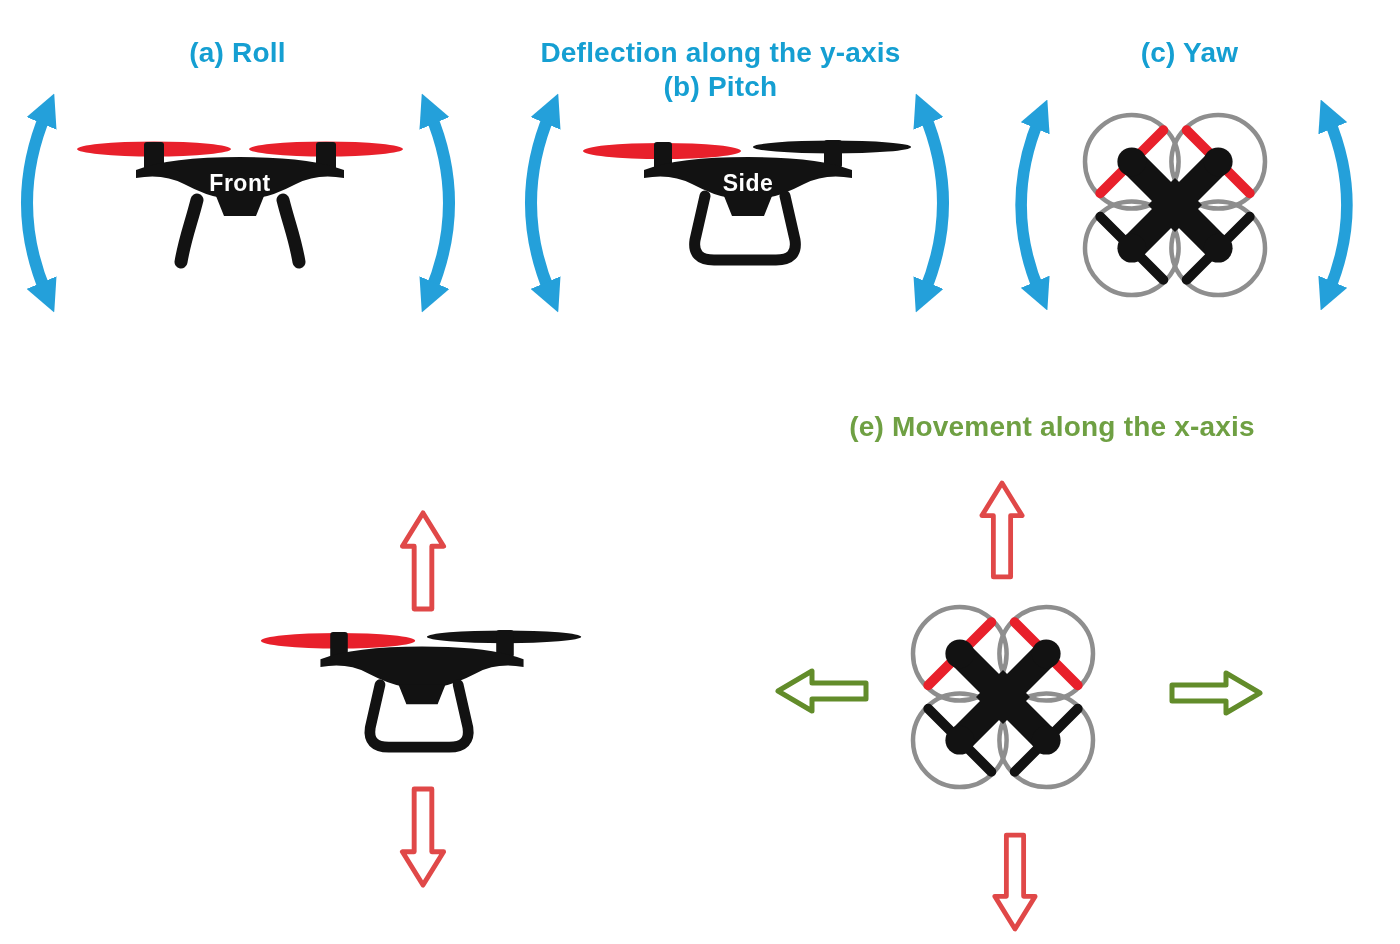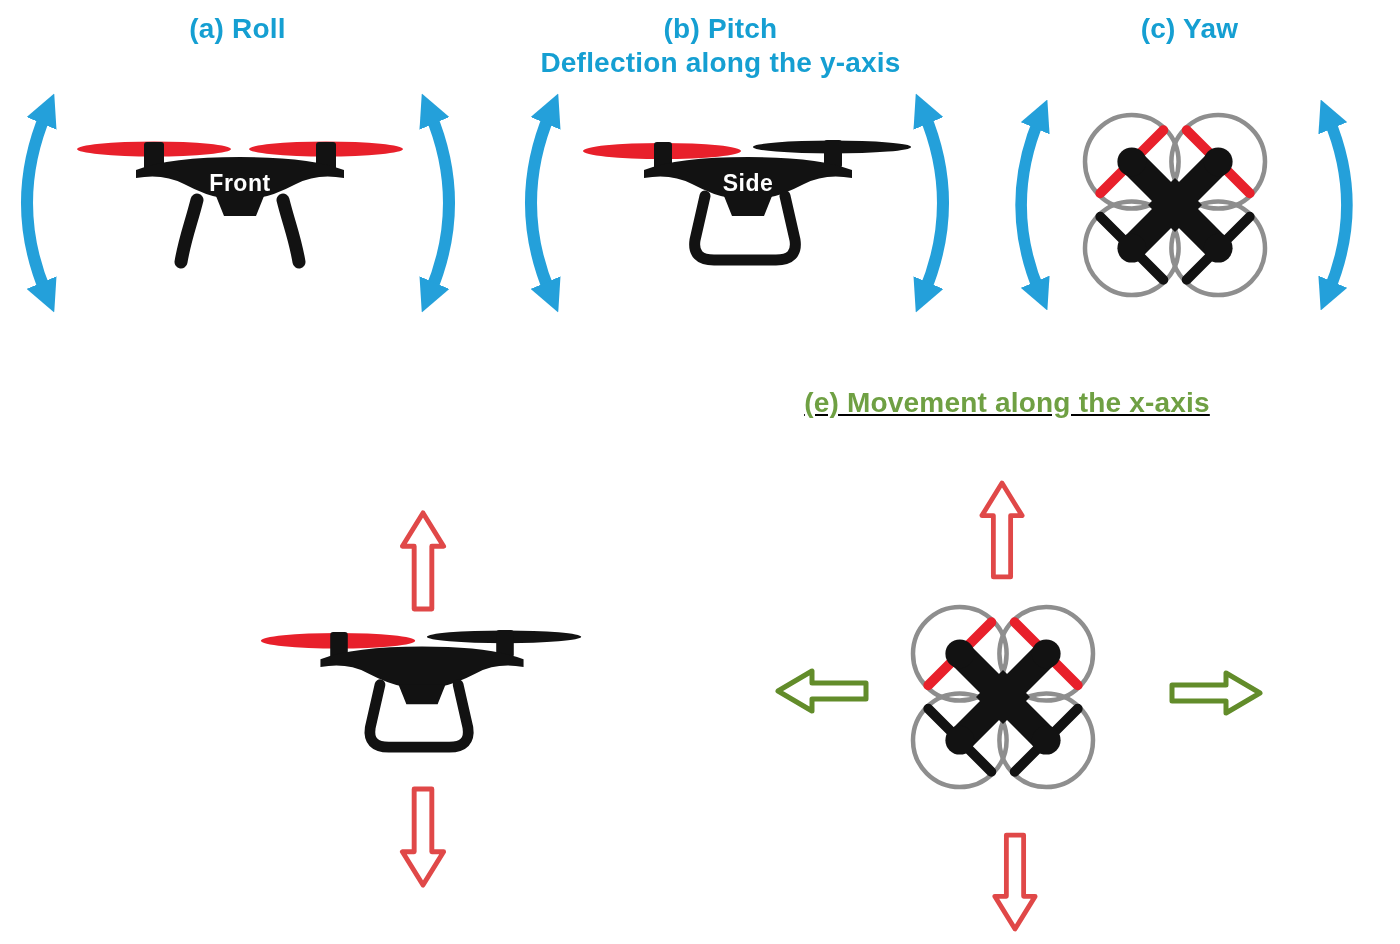--- a/index.html
+++ b/index.html
@@ -4,21 +4,21 @@
 <style>
   html,body{margin:0;padding:0;background:#fff;}
   .canvas{
     position:relative; width:1400px; height:944px; overflow:hidden;
     background:var(--background,#fff);
     font-family:"Liberation Sans", sans-serif;
   }
   .abs{position:absolute;}
   .title{
     position:absolute; text-align:center; font-weight:bold;
-    font-size:28px; line-height:34px; letter-spacing:.2px; white-space:nowrap;
+    font-size:28px; line-height:34px; letter-spacing:.2px; white-space:nowrap;margin-top:24px;
   }
   .cyan{color:var(--title_cyan);}
   .redtx{color:var(--title_red);}
   .greentx{color:var(--title_green);}
   svg{display:block; overflow:visible;}
   .mirror{transform:scaleX(-1);}
   .rot180{transform:rotate(180deg);}
   
   .arc{stroke:var(--arrow_blue); stroke-width:12; fill:none;}
   
@@ -50,29 +50,29 @@
       <marker id="bh" viewBox="0 0 10 10" refX="3.5" refY="5" markerWidth="2.7" markerHeight="2.7" orient="auto-start-reverse">
         <path d="M0,0 L10,5 L0,10 Z" style="fill:var(--arrow_blue)"></path>
       </marker>
     </defs>
   </svg>
 
   <div class="title cyan" style="left:30px; top:12px; width:415px;">
     <div>(a) Roll</div>
   </div>
   <div class="title cyan" style="left:513px; top:12px; width:415px;">
+    <div>Deflection along the y-axis</div>
     <div>(b) Pitch</div>
-    <div>Deflection along the y-axis</div>
   </div>
   <div class="title cyan" style="left:982px; top:12px; width:415px;">
     <div>(c) Yaw</div>
   </div>
   <div class="title redtx" style="left:193px; top:386px; width:415px;">
   </div>
-  <div class="title" style="left:795px; top:386px; width:424px;text-decoration:underline;">
+  <div class="title" style="left:840px; top:386px; width:424px;">
     <div class="greentx">(e) Movement along the x-axis</div>
   </div>
 
   <svg class="abs" style="left:2px; top:93px;" width="56" height="220" viewBox="0 0 56 220">
     <path class="arc" d="M44,20 Q6,110 44,200" marker-start="url(#bh)" marker-end="url(#bh)"></path>
   </svg>
   <svg class="abs mirror" style="left:418px; top:93px;" width="56" height="220" viewBox="0 0 56 220">
     <path class="arc" d="M44,20 Q6,110 44,200" marker-start="url(#bh)" marker-end="url(#bh)"></path>
   </svg>
   <svg class="abs" style="left:70px; top:136px;" width="340" height="135" viewBox="0 0 340 135">

